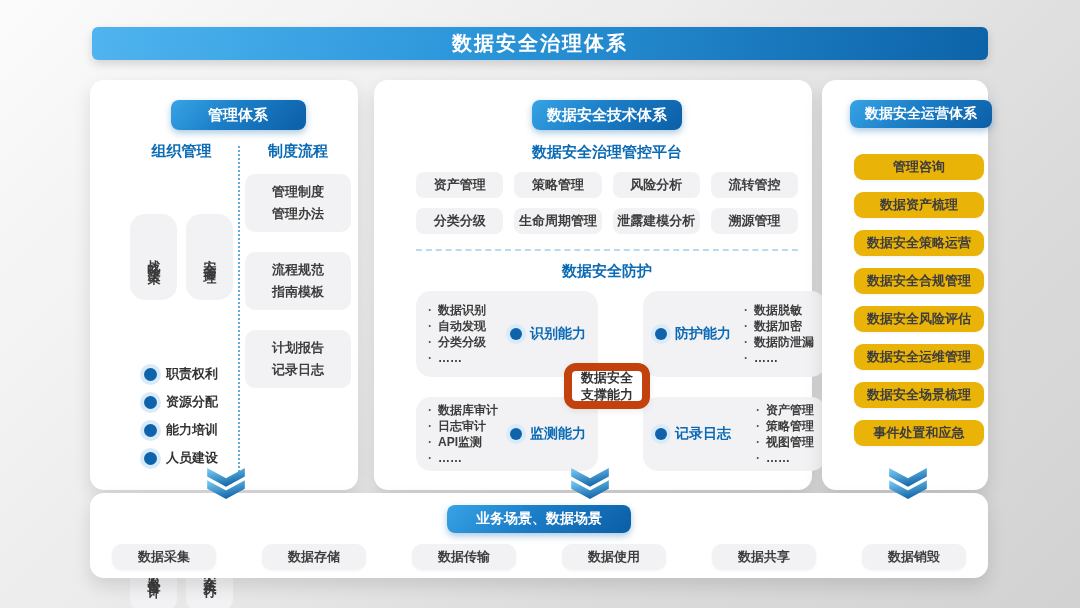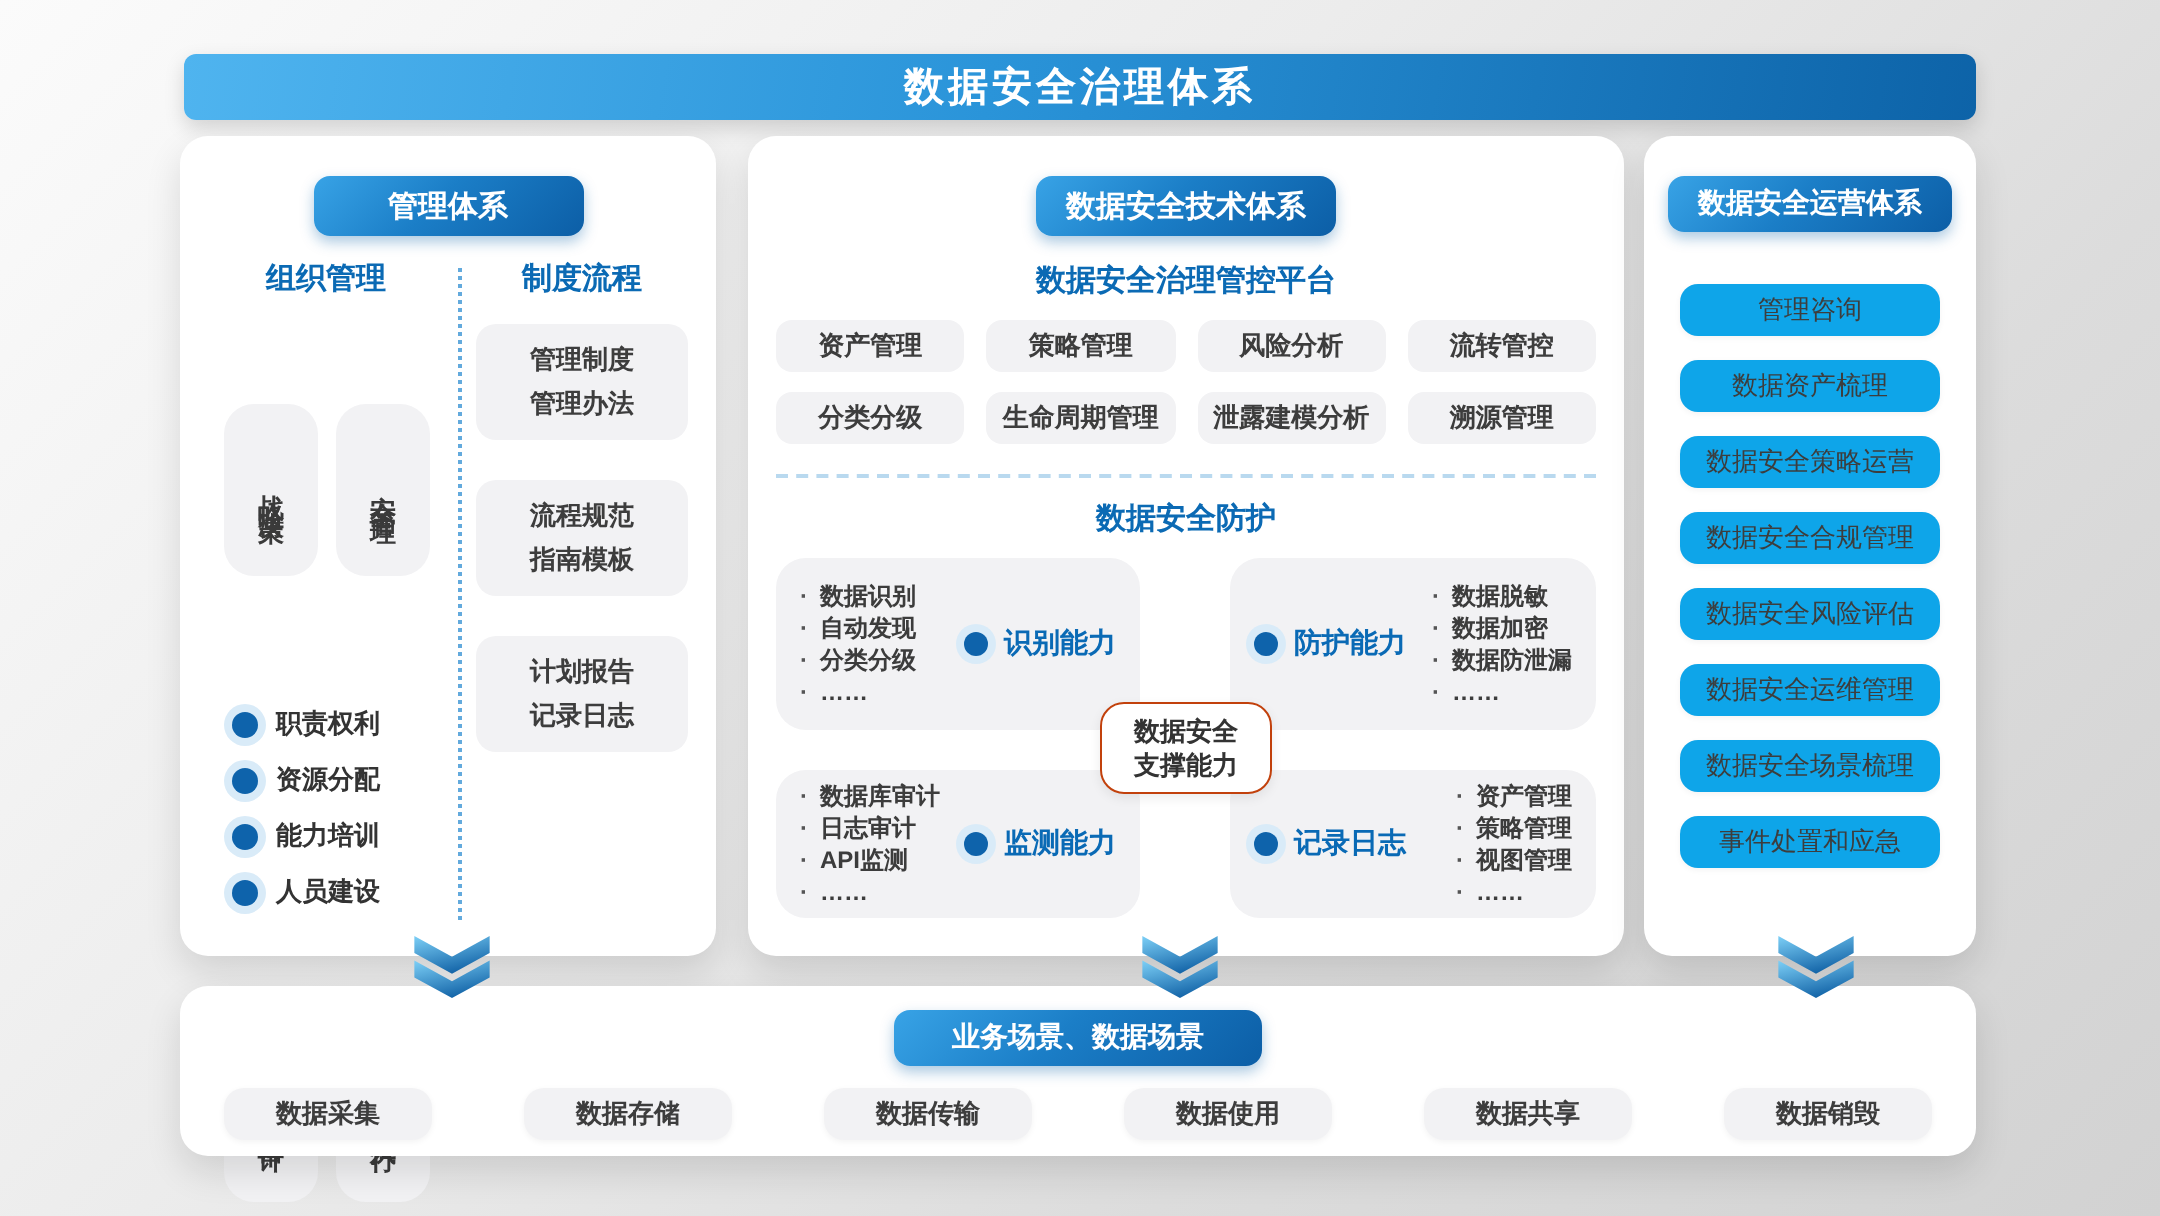--- a/index.html
+++ b/index.html
@@ -16,22 +16,22 @@
     position:absolute; left:92px; top:27px; width:896px; height:33px;
     border-radius:6px;
     background:linear-gradient(100deg,#4fb4ef 0%,#2a94d9 45%,#0d63a8 100%);
     color:#fff; font-size:20px; font-weight:700; letter-spacing:2px;
     display:flex; align-items:center; justify-content:center;
     box-shadow:0 4px 10px rgba(0,0,0,.15);
   }
 
   
   .panel{
-    position:absolute; top:68px; background:#fff; border-radius:14px;
-    box-shadow:0 8px 18px rgba(0,0,0,.12); height:410px;
+    position:absolute; top:80px; background:#fff; border-radius:14px;
+    box-shadow:0 8px 18px rgba(0,0,0,.12); height:410px;padding-left:28px;
   }
   .panel.left  { left:90px;  width:268px; }
   .panel.mid   { left:374px; width:438px; }
   .panel.right { left:822px; width:166px; }
 
   .pill-head{
     margin:20px auto 0; border-radius:8px;
     background:linear-gradient(135deg,#38a3e6 0%,#1b7ec7 45%,#0c5ea6 100%);
     color:#fff; font-weight:700; display:flex; align-items:center; justify-content:center;
     box-shadow:0 3px 7px rgba(13,99,168,.35);
@@ -99,32 +99,32 @@
     justify-content:space-between; padding:6px 12px;
   }
   .cap-list{ list-style:none; font-size:12px; font-weight:600; color:#3c3c3c; line-height:16px; }
   .cap-list li::before{ content:"·"; font-weight:700; margin-right:6px; color:#555; }
   .cap-label{ display:flex; align-items:center; gap:8px; }
   .cap-label .dot{ width:12px; height:12px; box-shadow:0 0 0 4px #d9ebf8; }
   .cap-label span.cname{ font-size:14px; font-weight:700; color:#0a6ab5; }
 
   .support{
     position:absolute; left:50%; top:72px; transform:translateX(-50%);
-    width:86px; height:46px; background:#fff; border:1px solid #c2410c; border-radius:12px;
+    width:86px; height:46px; background:#fff; border:8px solid #c2410c; border-radius:12px;
     display:flex; flex-direction:column; align-items:center; justify-content:center;
     font-size:13px; font-weight:700; color:#333; line-height:17px; z-index:3;
     box-shadow:0 2px 6px rgba(0,0,0,.08);
   }
 
   
   .op-items{ margin-top:26px; display:flex; flex-direction:column; align-items:center; }
   .op-item{
-    width:130px; height:26px; background:#0ea5e9; border-radius:9px; margin-bottom:12px;
-    display:flex; align-items:center; justify-content:center;
-    font-size:13px; font-weight:400; color:#3d3d3d; white-space:nowrap;
+    width:130px; height:26px; background:#eab308; border-radius:9px; margin-bottom:12px;
+    display:flex; align-items:center; justify-content:center;
+    font-size:13px; font-weight:700; color:#3d3d3d; white-space:nowrap;
     box-shadow:0 1px 3px rgba(0,0,0,.05);
   }
 
   
   .chev{ position:absolute; top:468px; width:42px; height:32px; z-index:4; }
   .chev.c1{ left:205px; } .chev.c2{ left:569px; } .chev.c3{ left:887px; }
 
   
   .bottombar{
     position:absolute; left:90px; top:493px; width:898px; height:85px;

